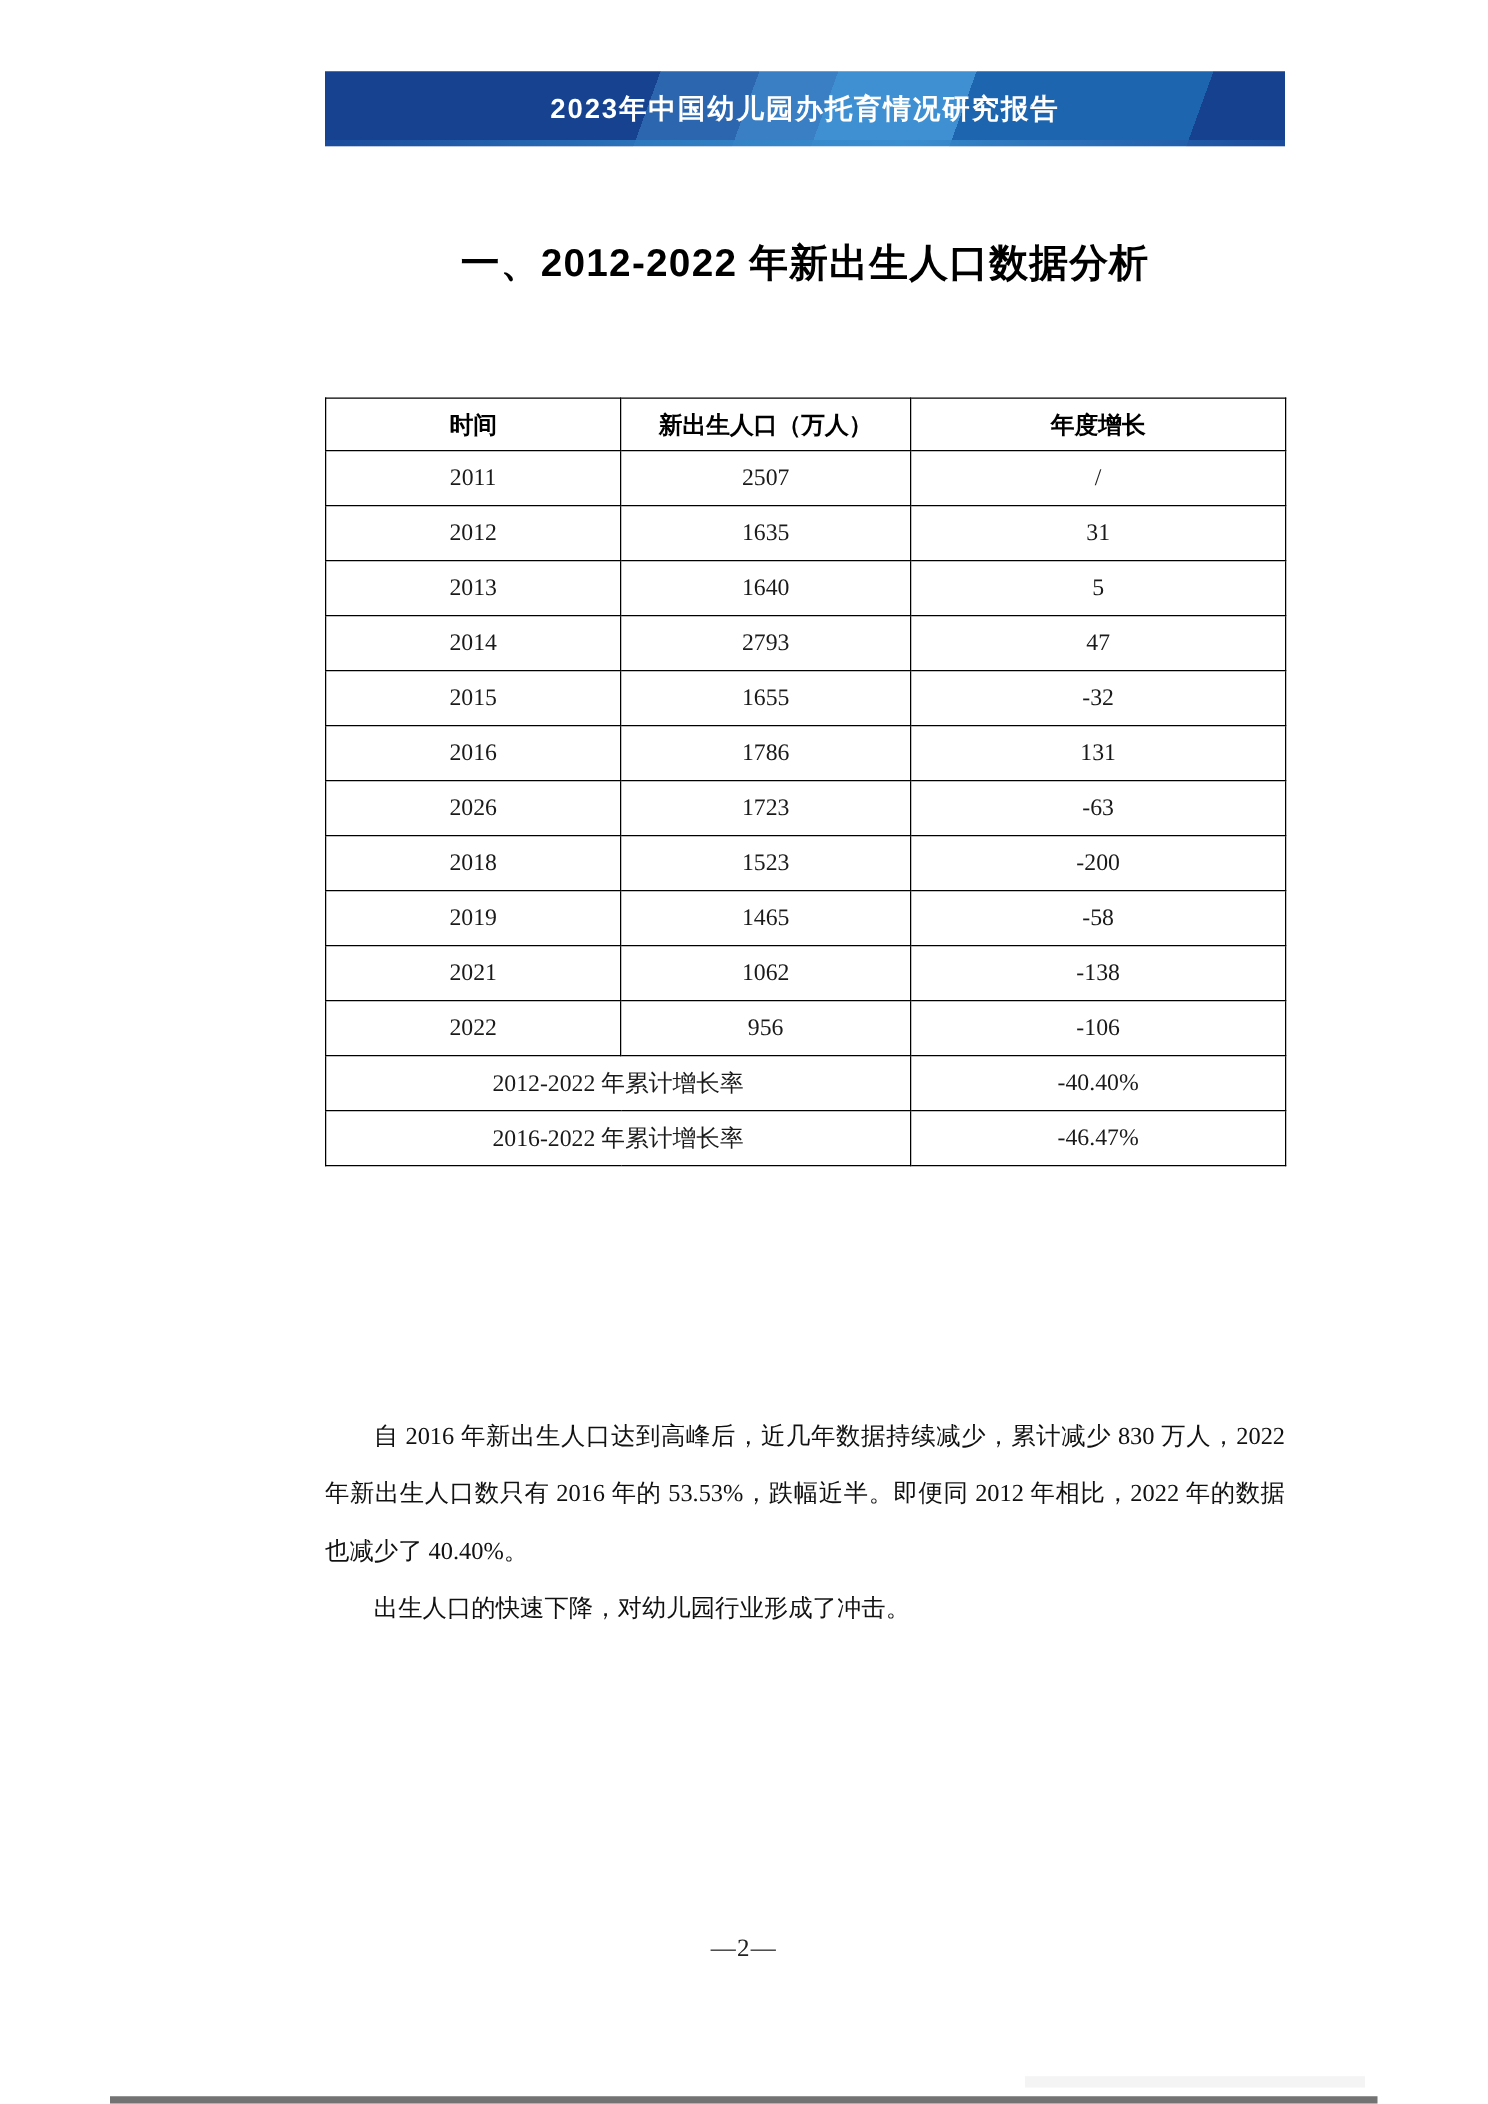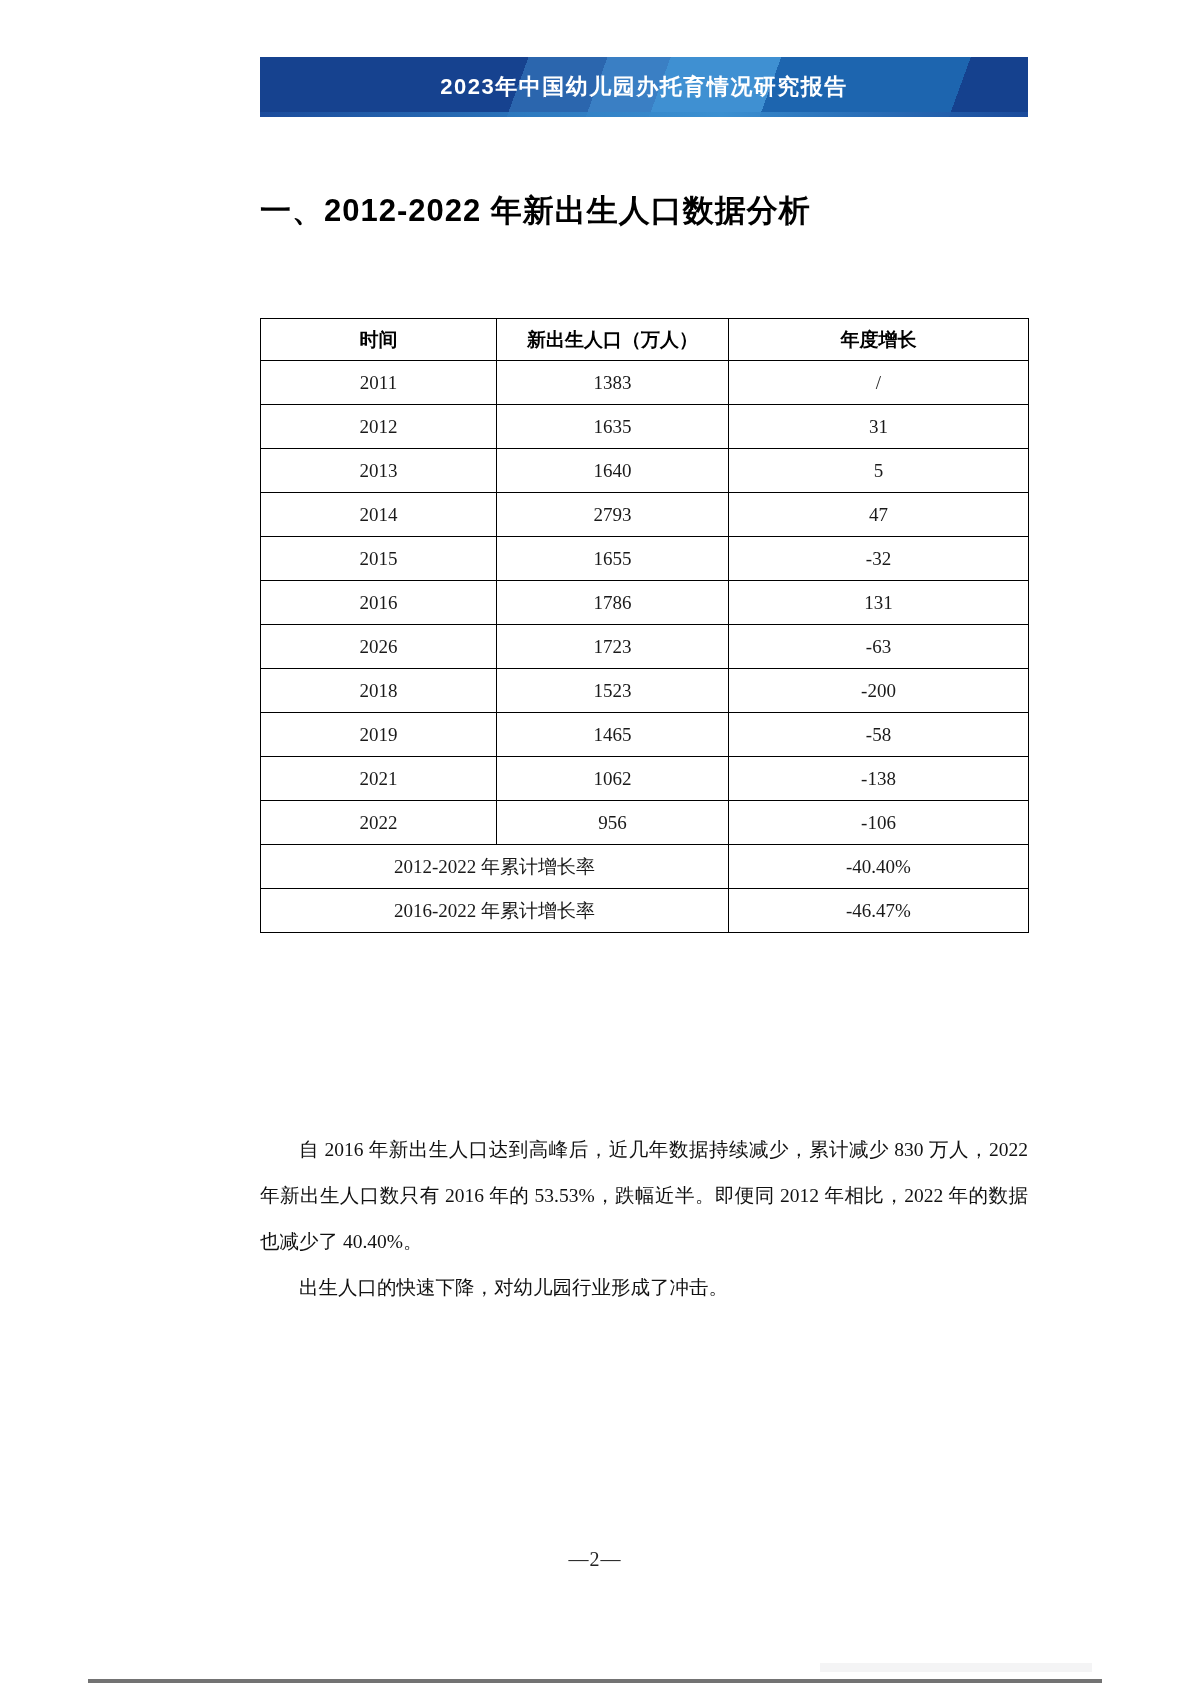--- a/index.html
+++ b/index.html
@@ -6,21 +6,21 @@
   html, body { background: #ffffff; }
   .page {
     position: relative;
     width: 1014px;
     height: 1683px;
     margin: 0 auto;
     background: #ffffff;
     font-family: "Liberation Serif", "DejaVu Serif", serif;
     color: #111;
     overflow: hidden;
-    border-bottom: 4px solid #737373;
+    border-bottom: 6px solid #737373;
   }
 
   
   .banner {
     position: absolute;
     left: 172px; top: 57px;
     width: 768px; height: 60px;
     background: linear-gradient(110deg,
       #16428f 0%, #16428f 34%,
       #2b66ae 34%, #2b66ae 44%,
@@ -49,20 +49,21 @@
     font-weight: bold;
     font-size: 22px;
     letter-spacing: 1.5px;
   }
 
   
   .heading {
     position: absolute;
     left: 172px; top: 190px;
     width: 768px;
+    text-align: center;
     font-family: "Liberation Sans", "DejaVu Sans", sans-serif;
     font-weight: bold;
     font-size: 31px;
     letter-spacing: 1px;
     color: #000;
   }
 
   
   .data-table {
     position: absolute;
@@ -138,21 +139,21 @@
     <thead>
       <tr>
         <th>时间</th>
         <th>新出生人口（万人）</th>
         <th>年度增长</th>
       </tr>
     </thead>
     <tbody>
       <tr>
         <td>2011</td>
-        <td>1383</td>
+        <td>2507</td>
         <td>/</td>
       </tr>
       <tr>
         <td>2012</td>
         <td>1635</td>
         <td>31</td>
       </tr>
       <tr>
         <td>2013</td>
         <td>1640</td>

